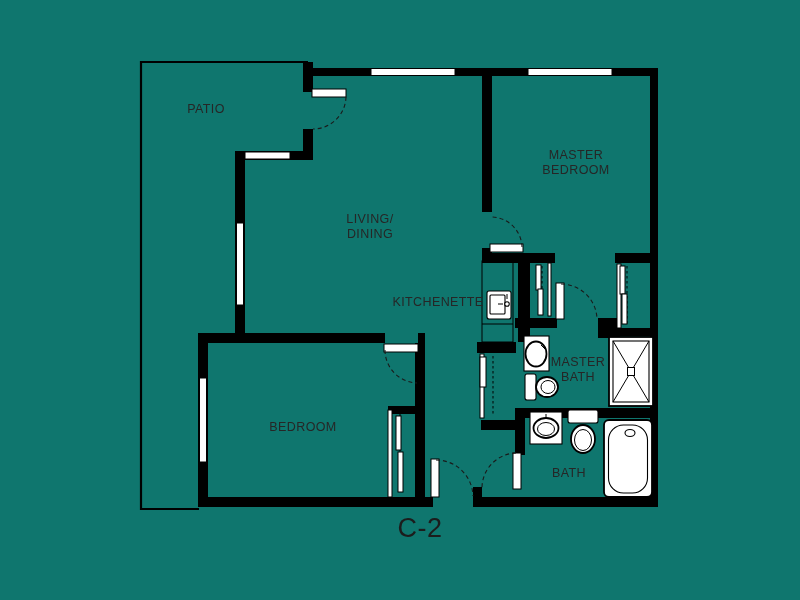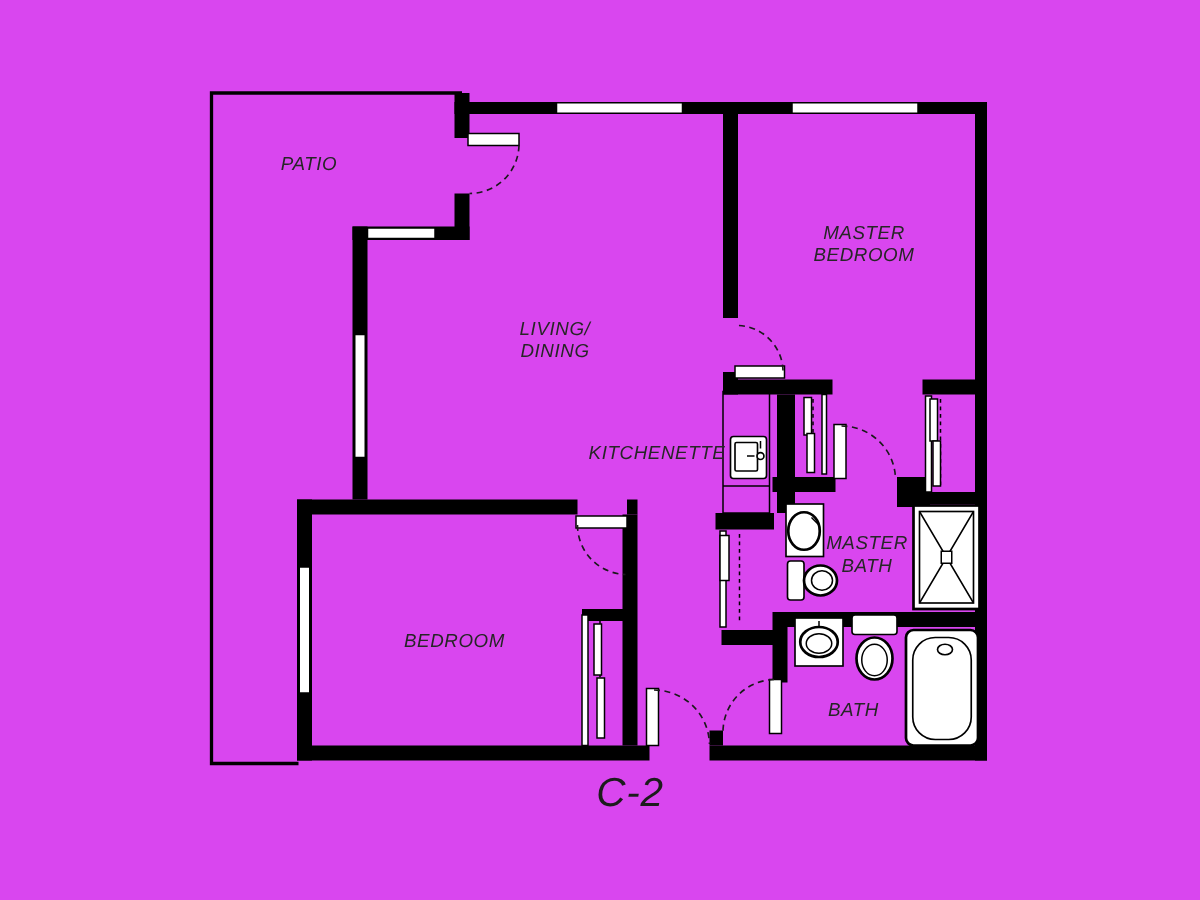--- a/index.html
+++ b/index.html
@@ -1,17 +1,17 @@
 <!DOCTYPE html>
 <html><head>
 <meta charset="utf-8">
 <style>
   html,body{margin:0;padding:0;background:#ffffff;}
-  .stage{position:relative;width:800px;height:600px;background:#d946ef;overflow:hidden;
-         font-family:"Liberation Sans", sans-serif;font-style:italic;}
+  .stage{position:relative;width:800px;height:600px;background:#0f766e;overflow:hidden;
+         font-family:"Liberation Sans", sans-serif;}
   svg{display:block;}
   .wall{fill:#000000;stroke:none;}
   .win{fill:#ffffff;stroke:#000000;stroke-width:1;}
   .thin{fill:none;stroke:#000000;stroke-width:2.2;}
   .leaf{fill:#ffffff;stroke:#000000;stroke-width:1;}
   .arc{fill:none;stroke:#1a1a1a;stroke-width:1.1;stroke-dasharray:4 3;}
   .closet-face{fill:#ffffff;stroke:#000000;stroke-width:1;}
   .closet-dash{fill:none;stroke:#000000;stroke-width:1;stroke-dasharray:2.5 2.5;}
   .panel{fill:#ffffff;stroke:#000000;stroke-width:1;}
   .fix2{fill:#ffffff;stroke:#000000;stroke-width:1.8;}

